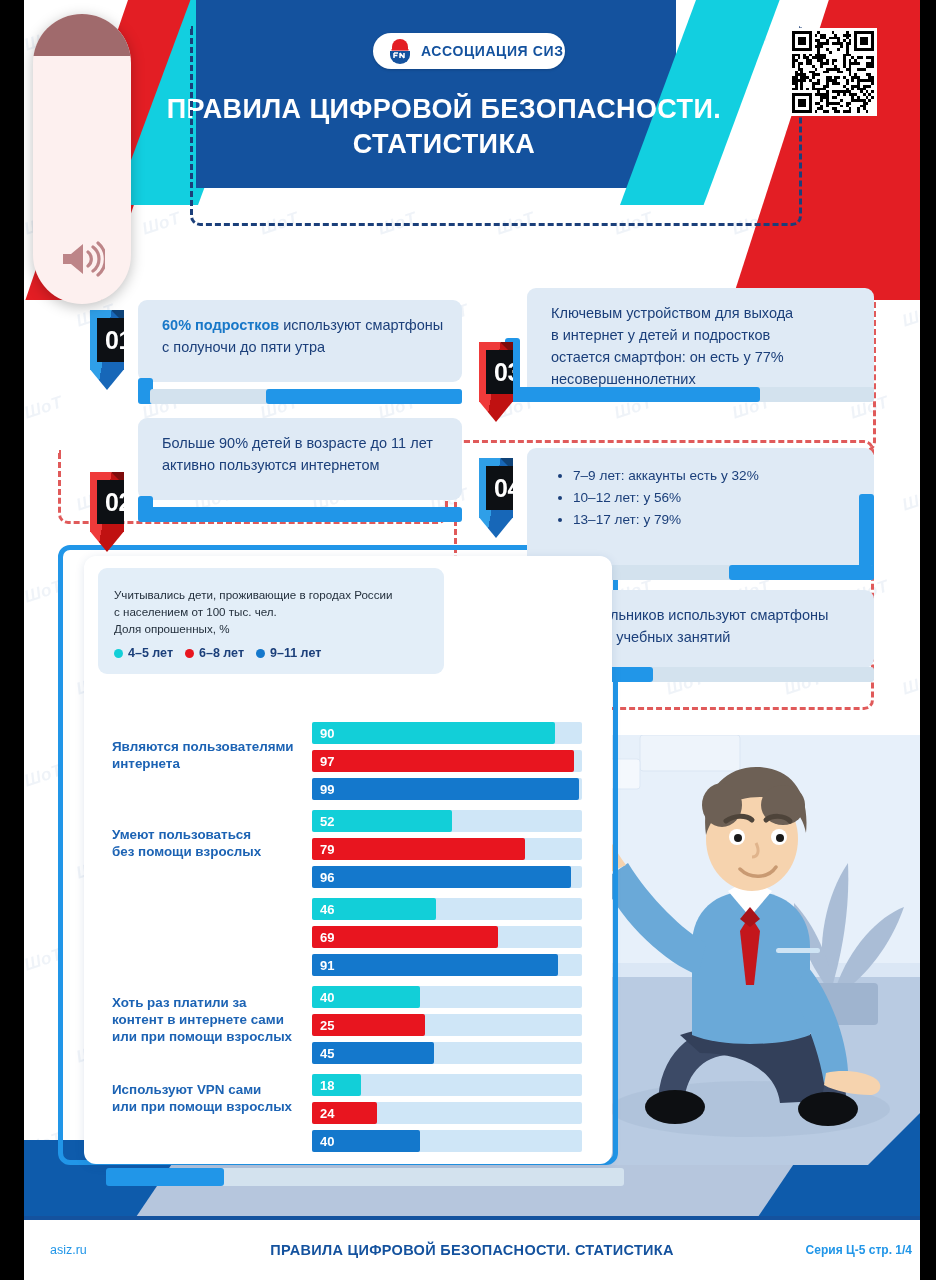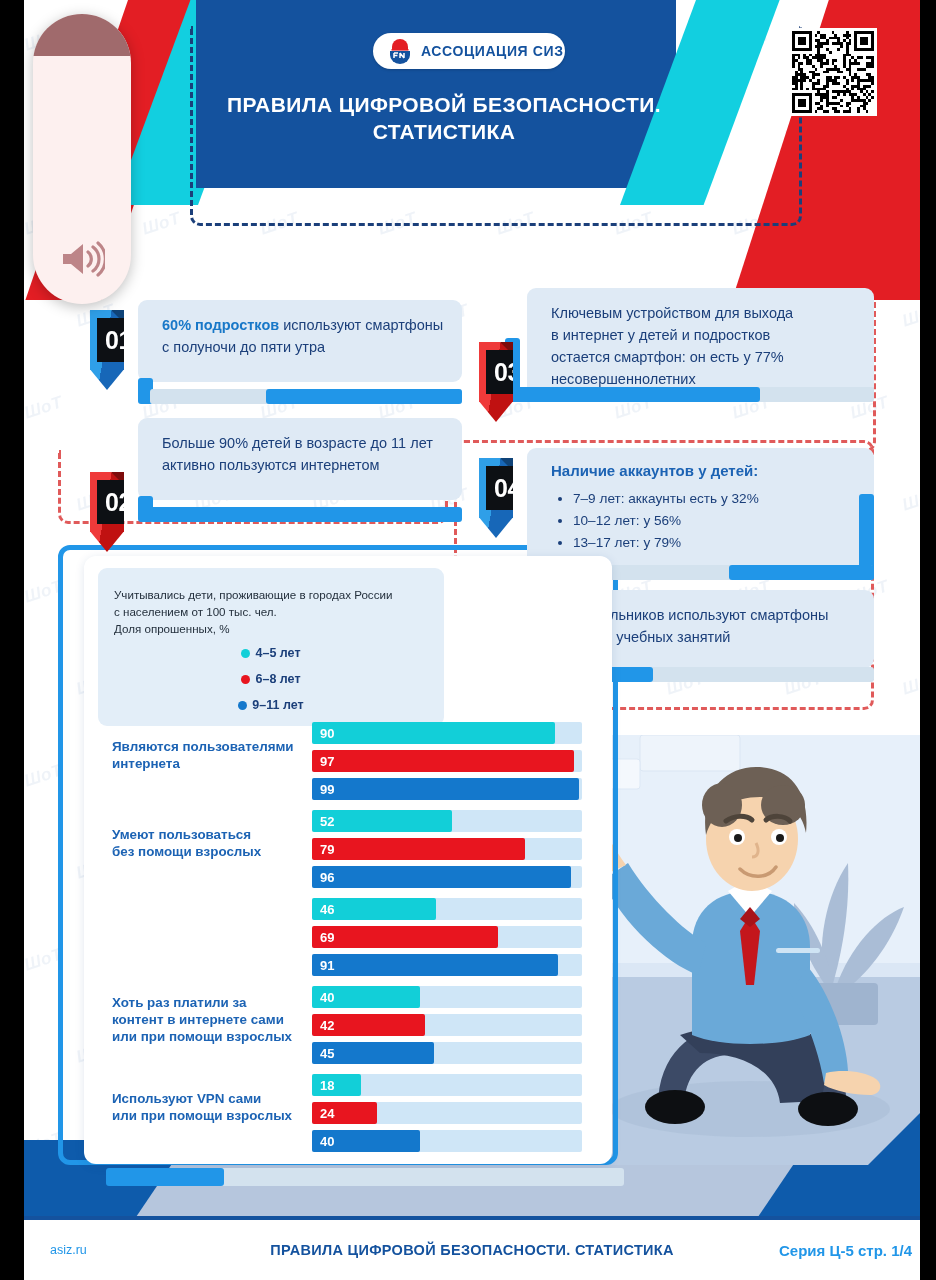--- a/index.html
+++ b/index.html
@@ -32,21 +32,21 @@
   .hdr-whiteL{position:absolute; left:0; top:0; width:120px; height:300px; background:#fff;
               clip-path:polygon(52% 0,100% 0,52% 100%,0 100%); }
 
   .logo-pill { position:absolute; left:349px; top:33px; width:192px; height:36px; background:#fff;
                border-radius:18px; display:flex; align-items:center; gap:8px; padding-left:14px;
                box-shadow:0 1px 3px rgba(0,0,0,.18); }
   .logo-mark { width:26px; height:26px; position:relative; flex:none; }
   .logo-txt  { font-size:14px; font-weight:700; color:#14529e; letter-spacing:.6px; }
 
   .hdr-title { position:absolute; left:100px; top:92px; width:640px; text-align:center;
-               color:#fff; font-weight:700; font-size:21px; line-height:1.28; letter-spacing:.4px;
+               color:#fff; font-weight:700; font-size:27px; line-height:1.28; letter-spacing:.4px;
                font-stretch:condensed; }
 
   .qr { position:absolute; left:765px; top:28px; width:88px; height:88px; background:#fff; padding:3px; z-index:6;}
   .qr canvas, .qr .qrbox { width:82px; height:82px; }
 
   .dash-top { position:absolute; left:166px; top:26px; width:612px; height:200px; z-index:4;
               border:3px dashed #1b3f7a; border-top:none; border-radius:0 0 10px 10px; }
 
   
   .card { position:absolute; z-index:6; }
@@ -75,21 +75,21 @@
 
   
   .chart-outline { position:absolute; left:34px; top:545px; width:560px; height:620px;
                    border:5px solid #2196e8; border-radius:12px; z-index:5; }
   .chart-card { position:absolute; left:60px; top:556px; width:528px; height:608px; background:#fff;
                 border-radius:12px; z-index:7; box-shadow:0 2px 10px rgba(20,60,120,.13); }
   .chart-head { position:absolute; left:14px; top:12px; width:346px; background:#e3eef8;
                 border-radius:9px; padding:13px 16px 14px; }
   .ch-title { color:#1c63b4; font-size:15.5px; font-weight:700; line-height:1.25; font-stretch:condensed;}
   .ch-sub   { color:#24303d; font-size:11.6px; line-height:1.45; margin-top:6px; }
-  .legend   { display:flex; gap:12px; margin-top:9px; align-items:center;flex-direction:column; }
+  .legend   { display:flex; gap:12px; margin-top:9px; align-items:center; }
   .legend span.l { display:flex; align-items:center; gap:5px; font-size:12.5px;
                    font-weight:700; color:#1b3f7a; }
   .dot { width:9px; height:9px; border-radius:50%; display:inline-block; }
 
   .rows { position:absolute; left:0; top:160px; width:528px; }
   .grow { position:relative; height:88px; }
   .glabel { position:absolute; left:28px; width:195px; color:#1c63b4; font-size:13.4px;
             font-weight:700; line-height:1.28; }
   .bars { position:absolute; left:228px; top:6px; width:270px; }
   .barline { position:relative; height:22px; margin-bottom:6px; background:#cfe6f7; border-radius:2px; }
@@ -104,21 +104,21 @@
   .band { position:absolute; left:0; top:1140px; width:896px; height:80px; background:#0e5bab; z-index:3;}
   .band-inner { position:absolute; left:110px; top:0; width:676px; height:80px; background:#b6c6dd;
                 clip-path:polygon(8% 0,100% 0,92% 100%,0 100%); }
   .band-line { position:absolute; left:0; top:1216px; width:896px; height:4px; background:#14529e; z-index:6;}
 
   .footer { position:absolute; left:0; top:1220px; width:914px; height:60px; background:#fff; z-index:7;
             display:flex; align-items:center; }
   .f-site { position:absolute; left:26px; color:#2196e8; font-size:12.5px; }
   .f-mid  { position:absolute; left:0; width:896px; text-align:center; color:#14529e;
             font-size:14.5px; font-weight:700; letter-spacing:.3px; font-stretch:condensed; }
-  .f-ser  { position:absolute; right:26px; color:#2196e8; font-size:15px; font-weight:700; }
+  .f-ser  { position:absolute; right:26px; color:#2196e8; font-size:12px; font-weight:700; }
 
   
   .vol { position:absolute; left:33px; top:14px; width:98px; height:290px; background:#fdf0ef;
          border-radius:49px; z-index:60; box-shadow:0 3px 14px rgba(0,0,0,.25); overflow:hidden; }
   .vol .fill { position:absolute; left:0; top:0; width:98px; height:42px; background:#a06a6c; }
   .vol .spk  { position:absolute; left:50%; bottom:22px; transform:translateX(-50%); }
 </style>
 </head>
 <body>
 
@@ -731,21 +731,20 @@
       <div class="rail rail-bg" style="left:26px; top:99px; width:369px;"></div>
       <div class="rail rail-fg" style="left:26px; top:99px; width:255px;"></div>
     </div>
 
     <div class="card" style="left:455px; top:448px; width:395px;">
       <div class="badge b-blue">
         <div class="fold"></div>
         <div class="num">04</div>
       </div>
       <div class="body" style="width:347px; height:118px; padding-top:12px;">
-        <p style="font-size:15px; font-weight:700; color:#1c63b4; font-stretch:condensed;">Наличие аккаунтов у детей:</p>
         <ul style="margin:5px 0 0 22px; color:#1b3f7a; font-size:13.6px; line-height:1.62;">
           <li>7–9 лет: аккаунты есть у 32%</li>
           <li>10–12 лет: у 56%</li>
           <li>13–17 лет: у 79%</li>
         </ul>
       </div>
       <div class="hook" style="left:380px; top:46px; height:86px; background:#2196e8;"></div>
       <div class="rail rail-bg" style="left:34px; top:117px; width:360px;"></div>
       <div class="rail rail-fg" style="left:250px; top:117px; width:145px;"></div>
     </div>
@@ -900,29 +899,29 @@
             <div class="glabel" style="top:14px">
               <div>Хоть раз платили за</div>
               <div>контент в интернете сами</div>
               <div>или при помощи взрослых</div>
             </div>
             <div class="bars">
               <div class="barline">
                 <div class="bar" style="width:108px; background:#12cfd8">40</div>
               </div>
               <div class="barline">
-                <div class="bar" style="width:113px; background:#e8151f">42</div>
+                <div class="bar" style="width:113px; background:#e8151f">25</div>
               </div>
               <div class="barline">
                 <div class="bar" style="width:122px; background:#1478cc">45</div>
               </div>
             </div>
           </div>
           <div class="grow">
-            <div class="glabel" style="top:22px">
+            <div class="glabel" style="top:13px">
               <div>Используют VPN сами</div>
               <div>или при помощи взрослых</div>
             </div>
             <div class="bars">
               <div class="barline">
                 <div class="bar" style="width:49px; background:#12cfd8">18</div>
               </div>
               <div class="barline">
                 <div class="bar" style="width:65px; background:#e8151f">24</div>
               </div>

